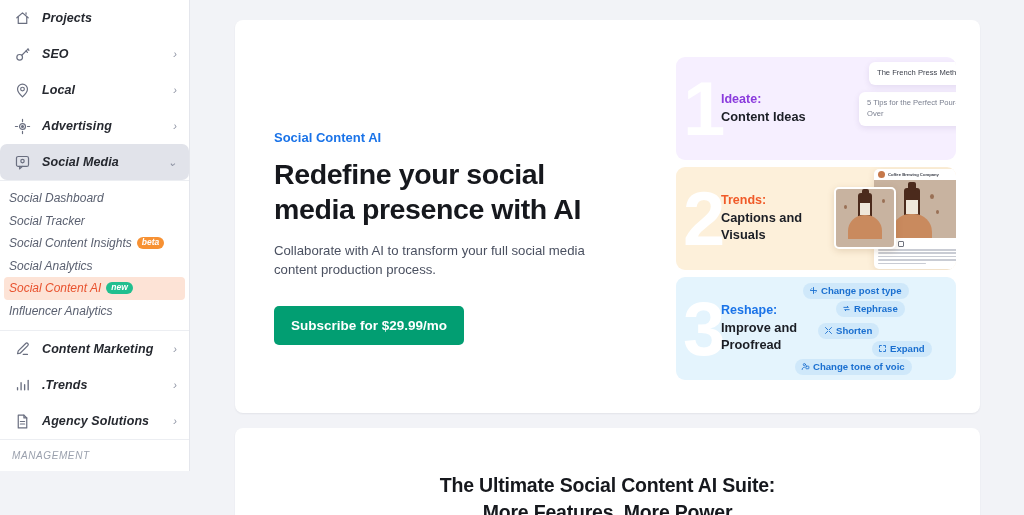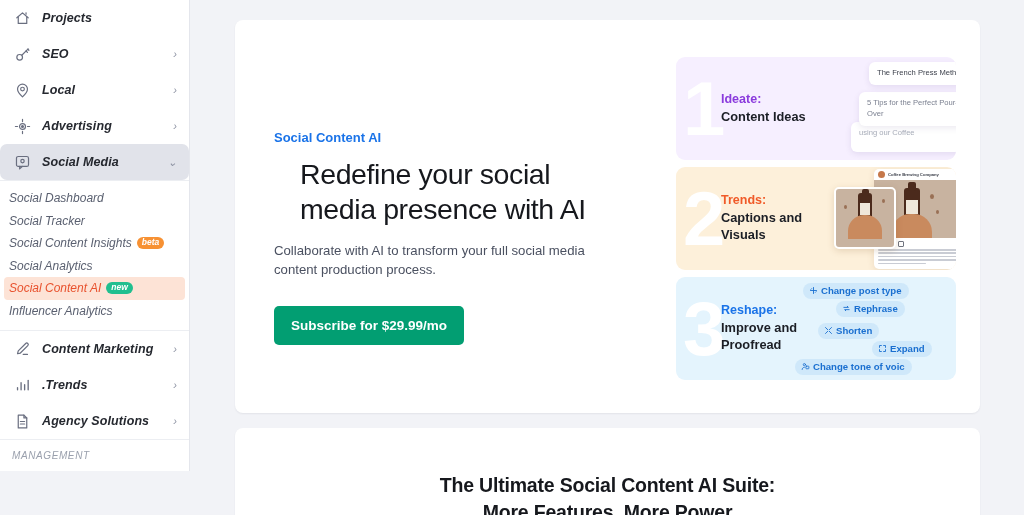--- a/index.html
+++ b/index.html
@@ -82,22 +82,22 @@
   .hero {
     height: 393px; display: flex; padding: 0 0 0 39px;
     position: relative; overflow: hidden;
   }
   .hero-left { width: 355px; padding-top: 110px; }
   .eyebrow {
     font-size: 13px; font-weight: bold; color: #1a73e8;
     margin-bottom: 12px;
   }
   .hero-title {
-    font-size: 28.5px; font-weight: normal; color: #16181d;
-    line-height: 1.22; letter-spacing: -0.4px; margin-bottom: 14px; margin-left: 26px;
+    font-size: 28.5px; font-weight: bold; color: #16181d;
+    line-height: 1.22; letter-spacing: -0.4px; margin-bottom: 14px;
   }
   .hero-sub {
     font-size: 13.2px; color: #4a5060; line-height: 1.5;
     width: 320px; margin-bottom: 26px;
   }
   .cta {
     display: inline-block; background: #029e72; color: #fff;
     font-size: 13.5px; font-weight: bold;
     padding: 12px 17px; border-radius: 5px; border: none;
     cursor: pointer; font-family: inherit;
@@ -361,21 +361,20 @@
 
       <div class="hero-right">
 
         <div class="fcard c1">
           <div class="fnum">1</div>
           <div class="ftext">
             <div class="fstep">Ideate:</div>
             <div class="fdesc">Content Ideas</div>
           </div>
           <div class="notes">
-            <div class="note n3">using our Coffee</div>
             <div class="note n2">5 Tips for the Perfect Pour-Over</div>
             <div class="note n1">The French Press Method</div>
           </div>
         </div>
 
         <div class="fcard c2">
           <div class="fnum">2</div>
           <div class="ftext">
             <div class="fstep">Trends:</div>
             <div class="fdesc">

